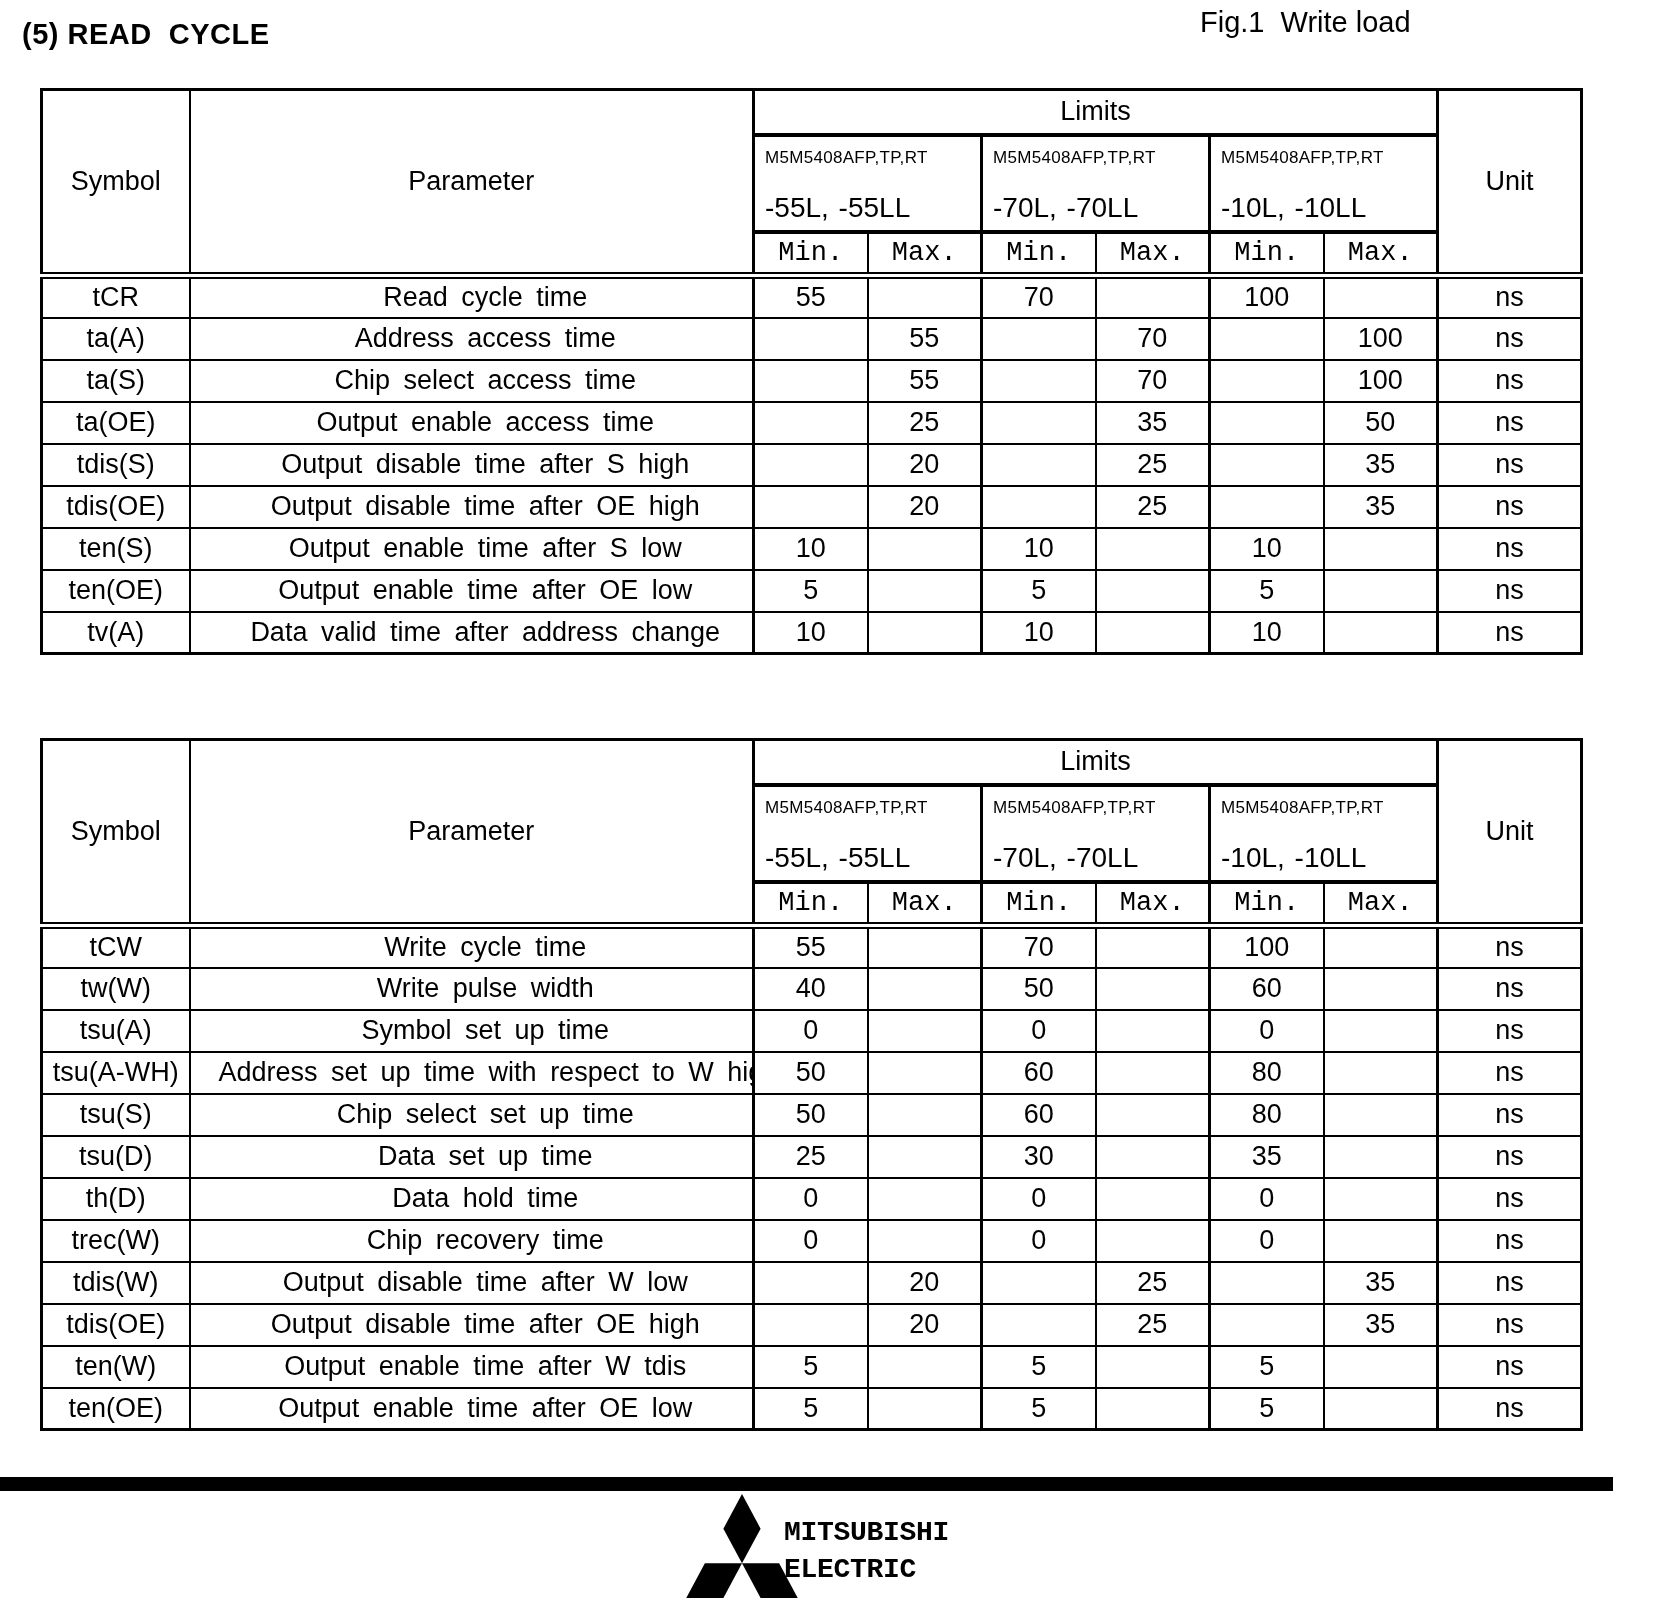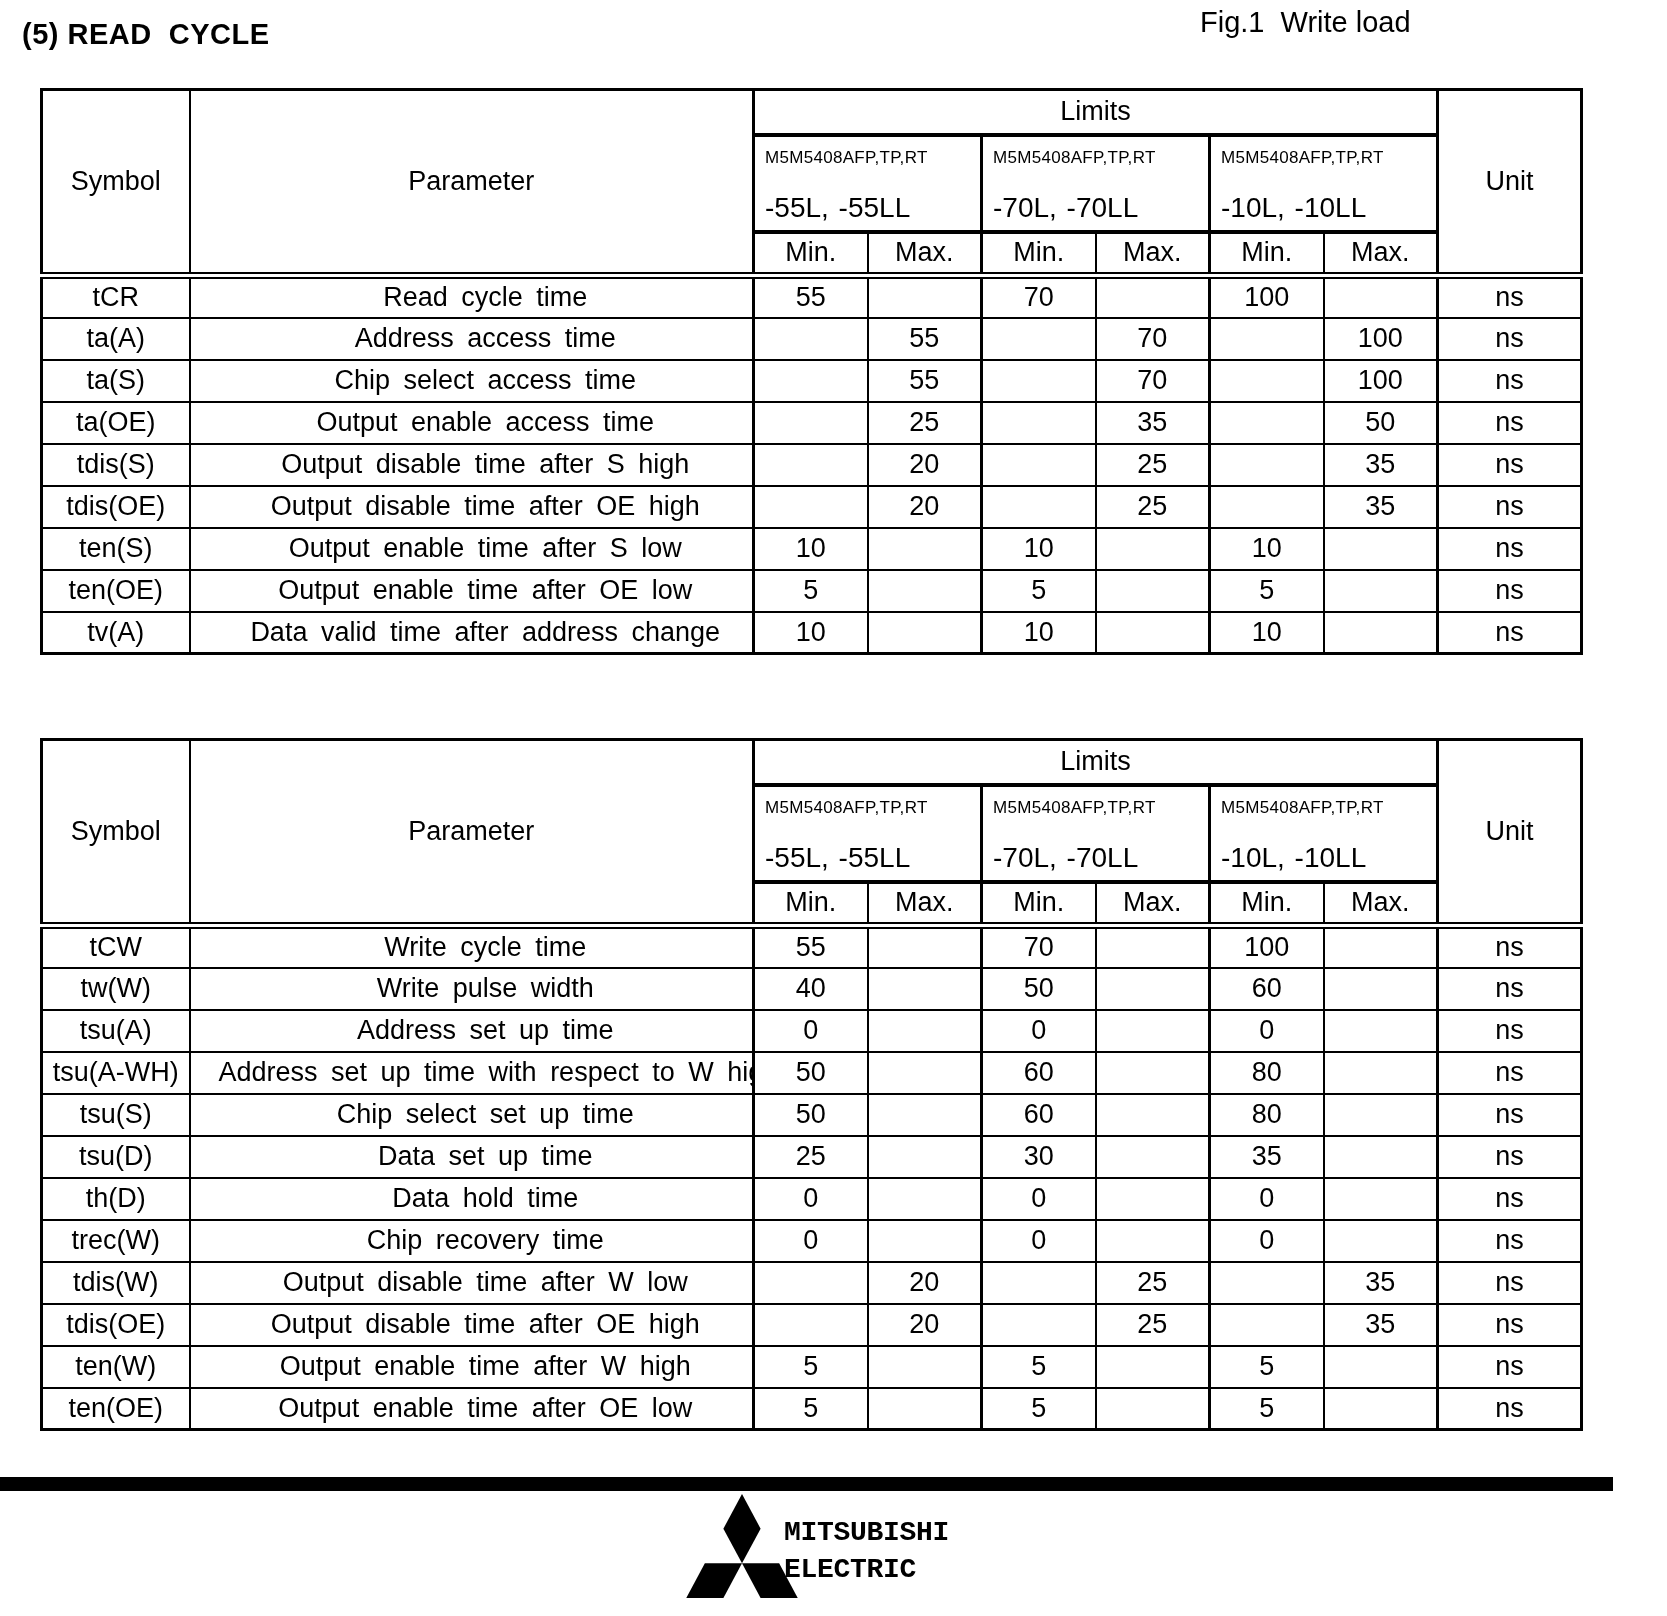--- a/index.html
+++ b/index.html
@@ -33,21 +33,21 @@
   th.h-unit{font-size:27px;border-bottom:7px double #000;border-left:3px solid #000;}
   tr.limits-row{height:45px;}
   th.h-limits{font-size:27px;border-bottom:4px solid #000;}
   tr.group-row{height:95px;}
   th.h-group{
     border-bottom:4px solid #000;border-left:3px solid #000;border-right:3px solid #000;
     text-align:left;vertical-align:top;padding:11px 0 6px 10px;
   }
   .dev-name{font-size:17px;letter-spacing:.3px;}
   .speed-grades{font-size:28px;margin-top:24px;word-spacing:2px;}
-  tr.minmax-row{height:44px;}
+  tr.minmax-row{height:44px;font-family:Liberation Mono, monospace;}
   tr.minmax-row th{font-size:27px;border-bottom:7px double #000;}
   th.mm-min{border-right:2px solid #000;}
   th.mm-max{border-right:3px solid #000;}
   
   .dtable tbody tr{height:42px;}
   .dtable tbody td{font-size:27px;}
   td.c-sym{border-right:2px solid #000;}
   td.c-par{
     text-align:center;padding-left:28px;border-right:3px solid #000;
     white-space:nowrap;word-spacing:6px;
@@ -275,21 +275,21 @@
         <td class="v-min">40</td>
         <td class="v-max"></td>
         <td class="v-min">50</td>
         <td class="v-max"></td>
         <td class="v-min">60</td>
         <td class="v-max"></td>
         <td class="c-unit">ns</td>
       </tr>
       <tr>
         <td class="c-sym">tsu(A)</td>
-        <td class="c-par">Address set up time</td>
+        <td class="c-par">Symbol set up time</td>
         <td class="v-min">0</td>
         <td class="v-max"></td>
         <td class="v-min">0</td>
         <td class="v-max"></td>
         <td class="v-min">0</td>
         <td class="v-max"></td>
         <td class="c-unit">ns</td>
       </tr>
       <tr>
         <td class="c-sym">tsu(A-WH)</td>
@@ -363,21 +363,21 @@
         <td class="v-min"></td>
         <td class="v-max">20</td>
         <td class="v-min"></td>
         <td class="v-max">25</td>
         <td class="v-min"></td>
         <td class="v-max">35</td>
         <td class="c-unit">ns</td>
       </tr>
       <tr>
         <td class="c-sym">ten(W)</td>
-        <td class="c-par">Output enable time after W high</td>
+        <td class="c-par">Output enable time after W tdis</td>
         <td class="v-min">5</td>
         <td class="v-max"></td>
         <td class="v-min">5</td>
         <td class="v-max"></td>
         <td class="v-min">5</td>
         <td class="v-max"></td>
         <td class="c-unit">ns</td>
       </tr>
       <tr>
         <td class="c-sym">ten(OE)</td>

